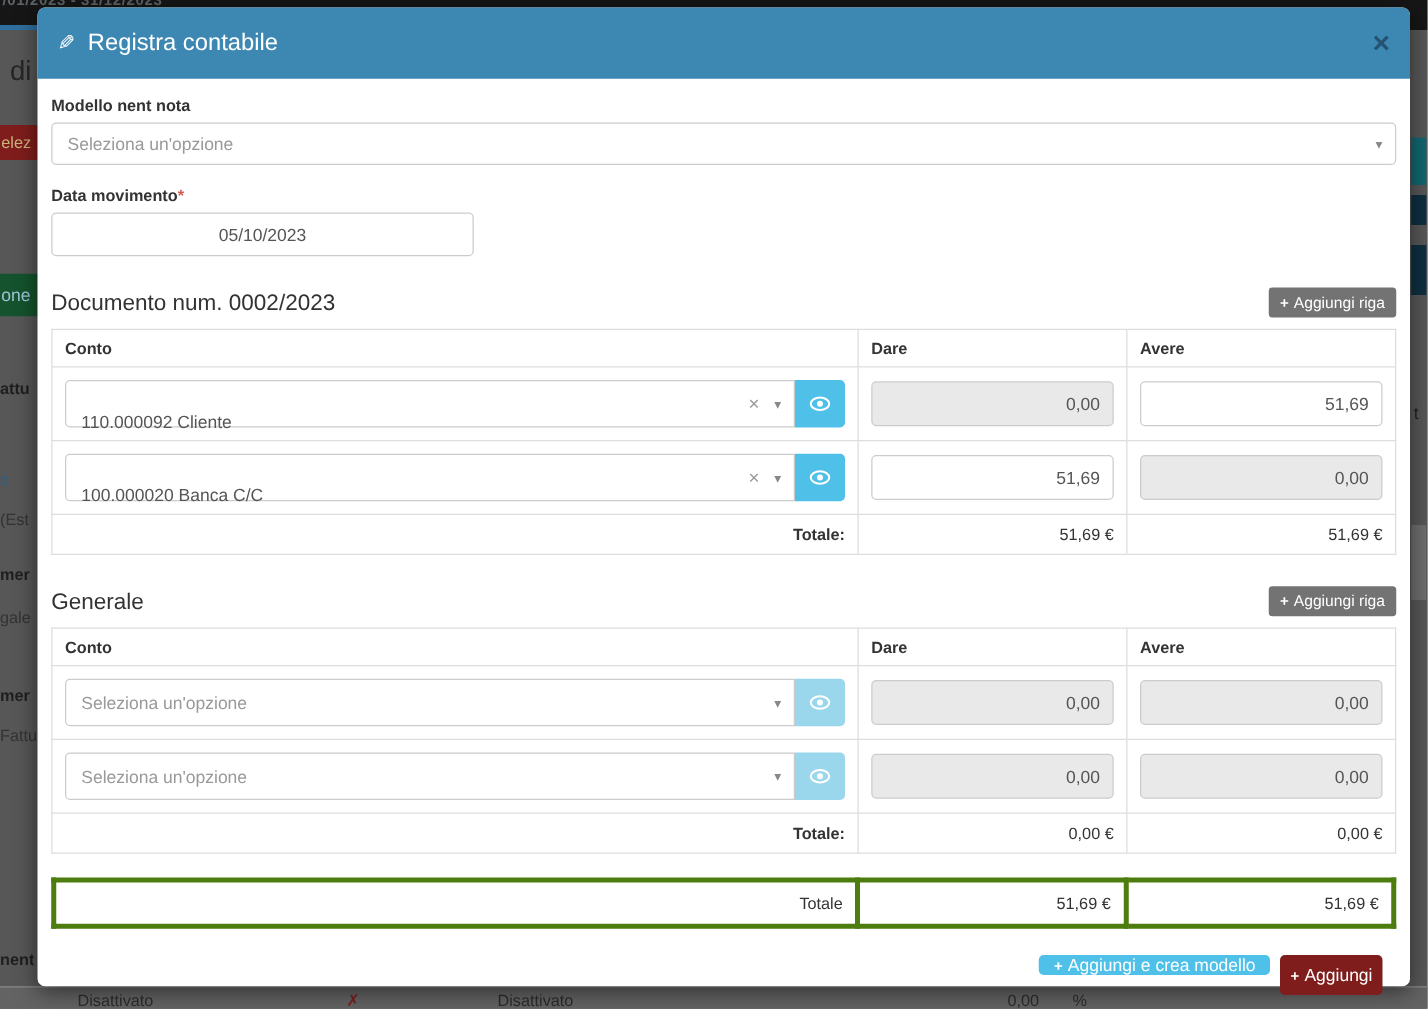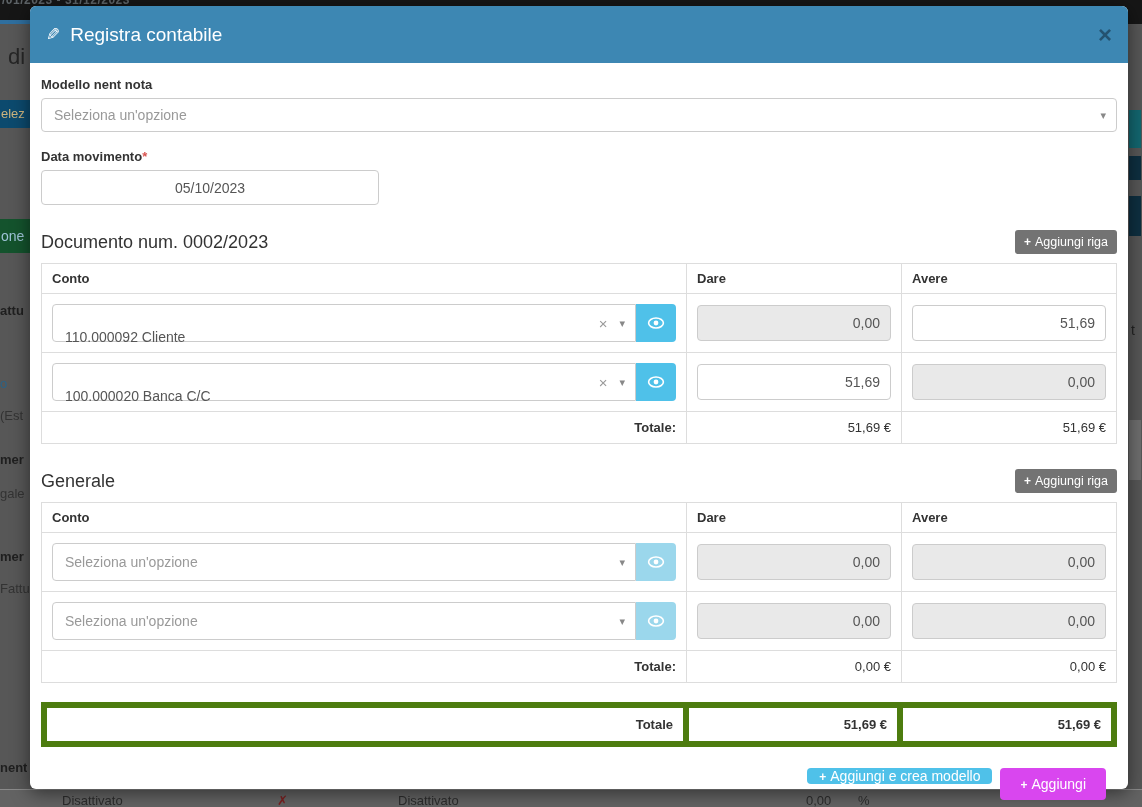--- a/index.html
+++ b/index.html
@@ -6,21 +6,21 @@
   html, body { width: 1142px; height: 807px; overflow: hidden; }
   body { font-family: "Liberation Sans", "DejaVu Sans", sans-serif; background: #575757; position: relative; }
 
   
   .backdrop { position: absolute; inset: 0; background: #575757; }
   .bd-navbar { position: absolute; left: 0; top: 0; width: 100%; height: 24px; background: #161616; overflow: hidden; }
   .bd-dates { position: absolute; left: 2px; top: -7px; font-size: 12px; font-weight: bold; color: #5d6putative4; color: #5e6468; letter-spacing: .5px; white-space: nowrap; }
   .bd-tabline { position: absolute; left: 0; top: 20px; width: 30px; height: 4px; background: #2f6f9f; }
   .bd-frag { position: absolute; color: #2e2e2e; white-space: nowrap; overflow: hidden; }
   .bd-h1 { left: 8px; top: 44px; font-size: 22px; color: #262626; }
-  .bd-btn-orange { left: 0; top: 100px; width: 31px; height: 28px; background: #0c4a6e; color: #cdb47e; font-size: 13px; line-height: 28px; padding-left: 1px; }
+  .bd-btn-orange { left: 0; top: 100px; width: 31px; height: 28px; background: #7f1d1d; color: #cdb47e; font-size: 13px; line-height: 28px; padding-left: 1px; }
   .bd-tab-navy { left: 0; top: 219px; width: 31px; height: 34px; background: #14532d; color: #9fc4d8; font-size: 14px; line-height: 34px; padding-left: 1px; }
   .bd-b1 { left: 0; top: 303px; font-weight: bold; font-size: 13px; color: #1f1f1f; }
   .bd-link { left: 0; top: 376px; font-size: 13px; color: #2a6286; }
   .bd-est { left: 0; top: 408px; font-size: 13px; color: #333; }
   .bd-b2 { left: 0; top: 452px; font-weight: bold; font-size: 13px; color: #1f1f1f; }
   .bd-gale { left: 0; top: 486px; font-size: 13px; color: #333; }
   .bd-b3 { left: 0; top: 549px; font-weight: bold; font-size: 13px; color: #1f1f1f; }
   .bd-fattu { left: 0; top: 581px; font-size: 13px; color: #333; }
   .bd-b4 { left: 0; top: 760px; font-weight: bold; font-size: 13px; color: #1f1f1f; }
   .bd-bottomrow { position: absolute; left: 0; top: 789px; width: 100%; height: 18px; background: #636363; border-top: 1px solid #8a8a8a; font-size: 13px; color: #2c2c2c; }
@@ -84,27 +84,27 @@
 
   .num-input { width: 100%; height: 36px; border: 1px solid #ccc; border-radius: 4px;
                font-size: 14px; color: #555; text-align: right; padding: 0 10px; font-family: inherit; background: #fff; }
   .num-input.dis { background: #e9e9e9; border-color: #ccc; }
 
   .totals-row td { padding: 8px 10px; font-size: 13px; color: #333; }
   .totals-label { text-align: right; font-weight: bold; }
   .totals-val { text-align: right; }
 
   table.summary { width: 100%; border-collapse: collapse; margin-top: 19px; }
-  .summary td { border: 6px solid #4d7c0f; padding: 9px 10px; font-size: 13px; font-weight: bold; color: #333; text-align: right; }
+  .summary td { border: 4px solid #4d7c0f; padding: 9px 10px; font-size: 13px; font-weight: normal; color: #333; text-align: right; }
 
   .modal-footer { display: flex; justify-content: flex-end; gap: 8px; padding: 21px 11px 0 0; }
   .btn-lblue { background: #4fc1e9; color: #fff; border: none; border-radius: 4px; height: 16px;
                font-size: 14px; padding: 0 12px; cursor: pointer; font-family: inherit; }
-  .btn-blue  { background: #d946ef; color: #fff; border: none; border-radius: 4px; height: 32px;
-               font-size: 14px; padding: 0 20px; cursor: pointer; font-family: inherit; }
+  .btn-blue  { background: #7f1d1d; color: #fff; border: none; border-radius: 4px; height: 32px;
+               font-size: 14px; padding: 0 8px; cursor: pointer; font-family: inherit; }
 </style>
 </head>
 <body>
 
 <div class="backdrop">
   <div class="bd-navbar">
     <span class="bd-dates">/01/2023 - 31/12/2023</span>
     <span class="bd-tabline"></span>
   </div>
   <span class="bd-frag bd-h1">di</span>

